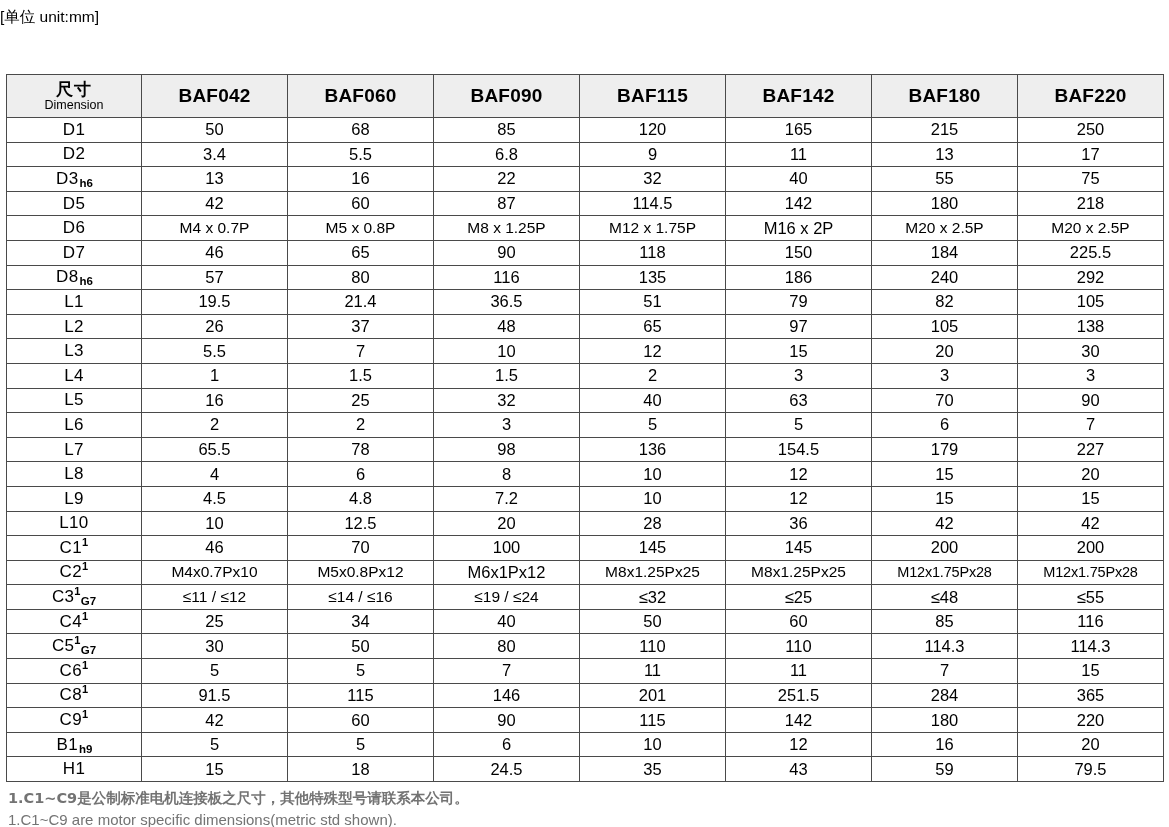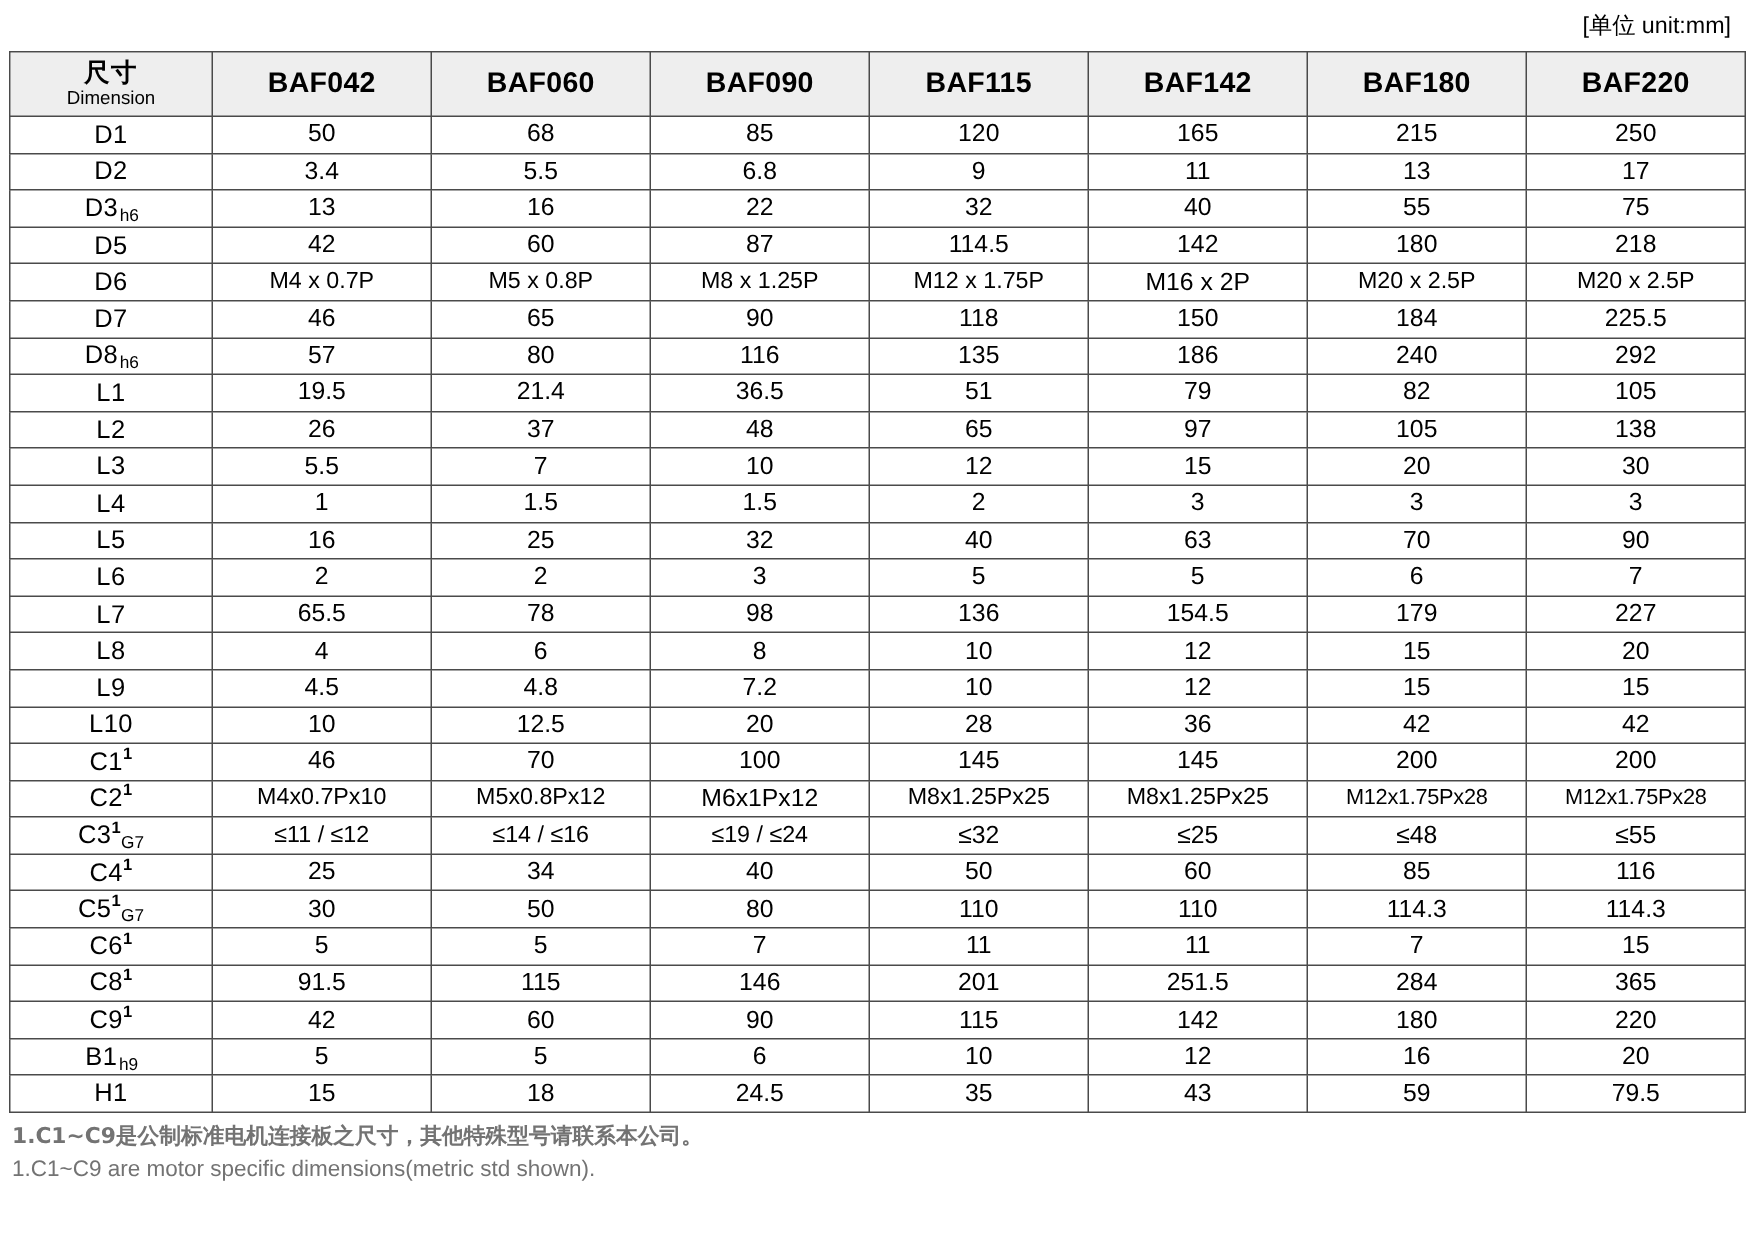--- a/index.html
+++ b/index.html
@@ -22,36 +22,36 @@
     box-sizing: border-box;
     padding: 0;
     position: relative;
   }
 
   
   .unit-note-row {
     height: 34px;
     display: flex;
     align-items: center;
-    justify-content: flex-end;
     padding-right: 15px;
     box-sizing: border-box;
   }
   .unit-note {
     font-size: 15.5px;
     font-family: "Liberation Sans", sans-serif;
     letter-spacing: 0px;
     color: #000;
     white-space: nowrap;
   }
 
   
   .table-wrap {
     padding: 0 6px 0 6px;
     box-sizing: border-box;
+    margin-top: 40px;
   }
   table.spec {
     border-collapse: collapse;
     table-layout: fixed;
     width: 1157px;
     border: 1.4px solid #3a3a3a;
   }
   table.spec col.c-dim   { width: 135px; }
   table.spec col.c-model { width: 146px; }
 
@@ -103,21 +103,21 @@
   table.spec tbody td.label {
     font-size: 17px;
     font-weight: normal;
     letter-spacing: 0.3px;
   }
   
   tr.tall td { height: 27px; }
 
   td.label .sub {
     font-size: 11.5px;
-    font-weight: normal;
+    font-weight: bold;
     vertical-align: baseline;
     position: relative;
     top: 3px;
     left: 1px;
     letter-spacing: 0px;
   }
   td.label .sup {
     font-size: 11px;
     font-weight: bold;
     vertical-align: baseline;

